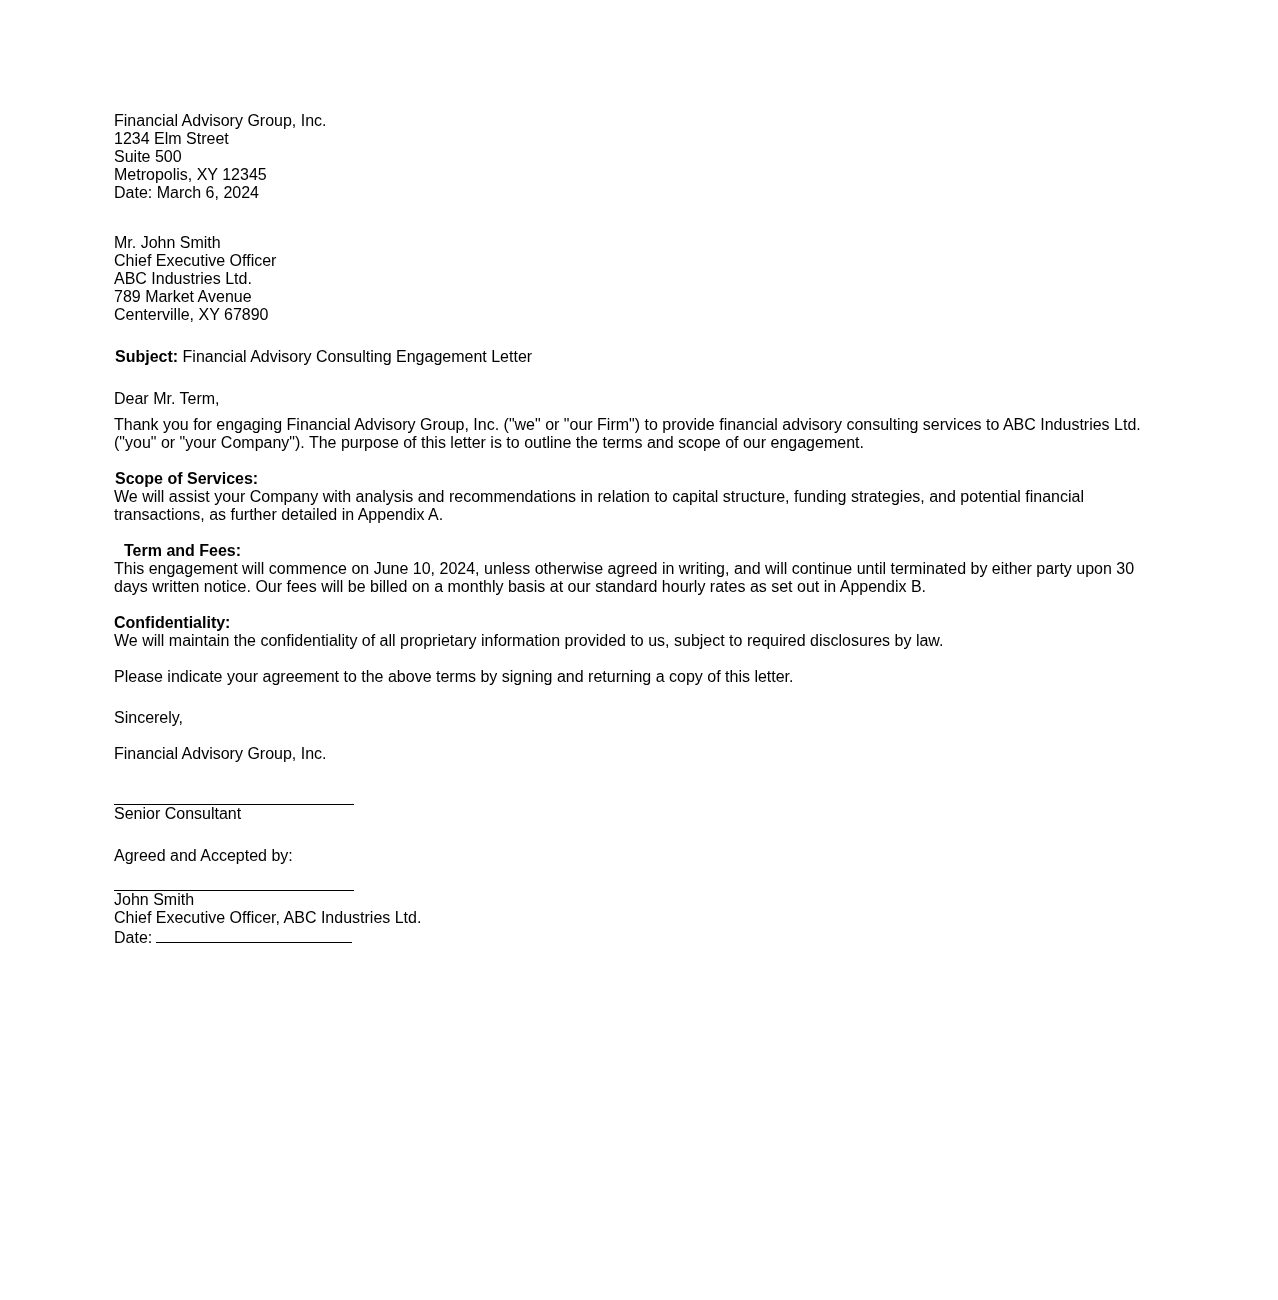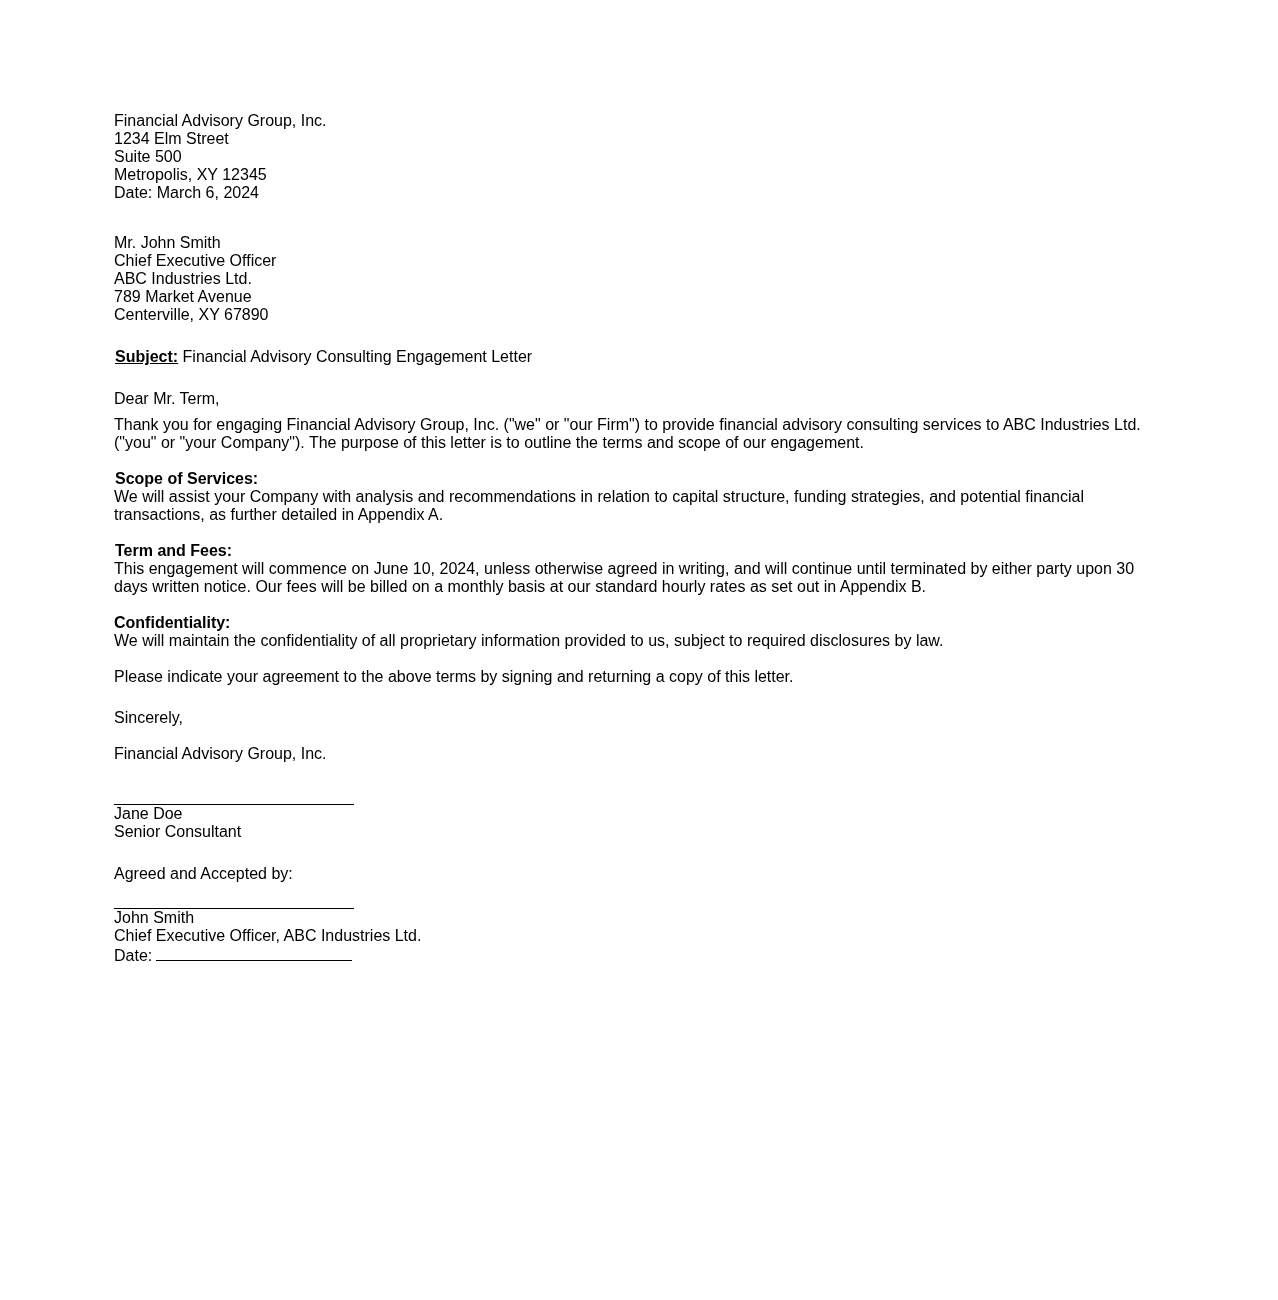--- a/index.html
+++ b/index.html
@@ -31,38 +31,38 @@
 
   <div class="block" style="margin-top:32px;">
     <span class="line">Mr. John Smith</span>
     <span class="line">Chief Executive Officer</span>
     <span class="line">ABC Industries Ltd.</span>
     <span class="line">789 Market Avenue</span>
     <span class="line">Centerville, XY 67890</span>
   </div>
 
   <div class="block" style="margin-top:24px;">
-    <span class="line"><b style="margin-left:1px;text-decoration:underline;">Subject:</b><span> Financial Advisory Consulting Engagement Letter</span></span>
+    <span class="line"><b style="margin-left:1px;">Subject:</b><span> Financial Advisory Consulting Engagement Letter</span></span>
   </div>
 
   <div class="block" style="margin-top:24px;">
     <span class="line">Dear Mr. Term,</span>
   </div>
 
   <div class="block" style="margin-top:8px;">
     <span class="wrap">Thank you for engaging Financial Advisory Group, Inc. ("we" or "our Firm") to provide financial advisory consulting services to ABC Industries Ltd. ("you" or "your Company"). The purpose of this letter is to outline the terms and scope of our engagement.</span>
   </div>
 
   <div class="block" style="margin-top:18px;">
     <b class="line" style="margin-left:1px;">Scope of Services:</b>
     <span class="wrap">We will assist your Company with analysis and recommendations in relation to capital structure, funding strategies, and potential financial transactions, as further detailed in Appendix A.</span>
   </div>
 
   <div class="block" style="margin-top:18px;">
-    <b class="line" style="margin-left:1px;">Term and Fees:</b>
+    <b class="line" style="margin-left:10px;">Term and Fees:</b>
     <span class="wrap">This engagement will commence on June 10, 2024, unless otherwise agreed in writing, and will continue until terminated by either party upon 30 days written notice. Our fees will be billed on a monthly basis at our standard hourly rates as set out in Appendix B.</span>
   </div>
 
   <div class="block" style="margin-top:18px;">
     <b class="line">Confidentiality:</b>
     <span class="wrap">We will maintain the confidentiality of all proprietary information provided to us, subject to required disclosures by law.</span>
   </div>
 
   <div class="block" style="margin-top:18px;">
     <span class="wrap">Please indicate your agreement to the above terms by signing and returning a copy of this letter.</span>
@@ -71,21 +71,20 @@
   <div class="block" style="margin-top:23px;">
     <span class="line">Sincerely,</span>
   </div>
 
   <div class="block" style="margin-top:18px;">
     <span class="line">Financial Advisory Group, Inc.</span>
   </div>
 
   <div class="block" style="margin-top:24px;">
     <span class="sigline"></span>
-    <span class="line">Jane Doe</span>
     <span class="line">Senior Consultant</span>
   </div>
 
   <div class="block" style="margin-top:24px;">
     <span class="line">Agreed and Accepted by:</span>
   </div>
 
   <div class="block" style="margin-top:8px;">
     <span class="sigline"></span>
     <span class="line">John Smith</span>

